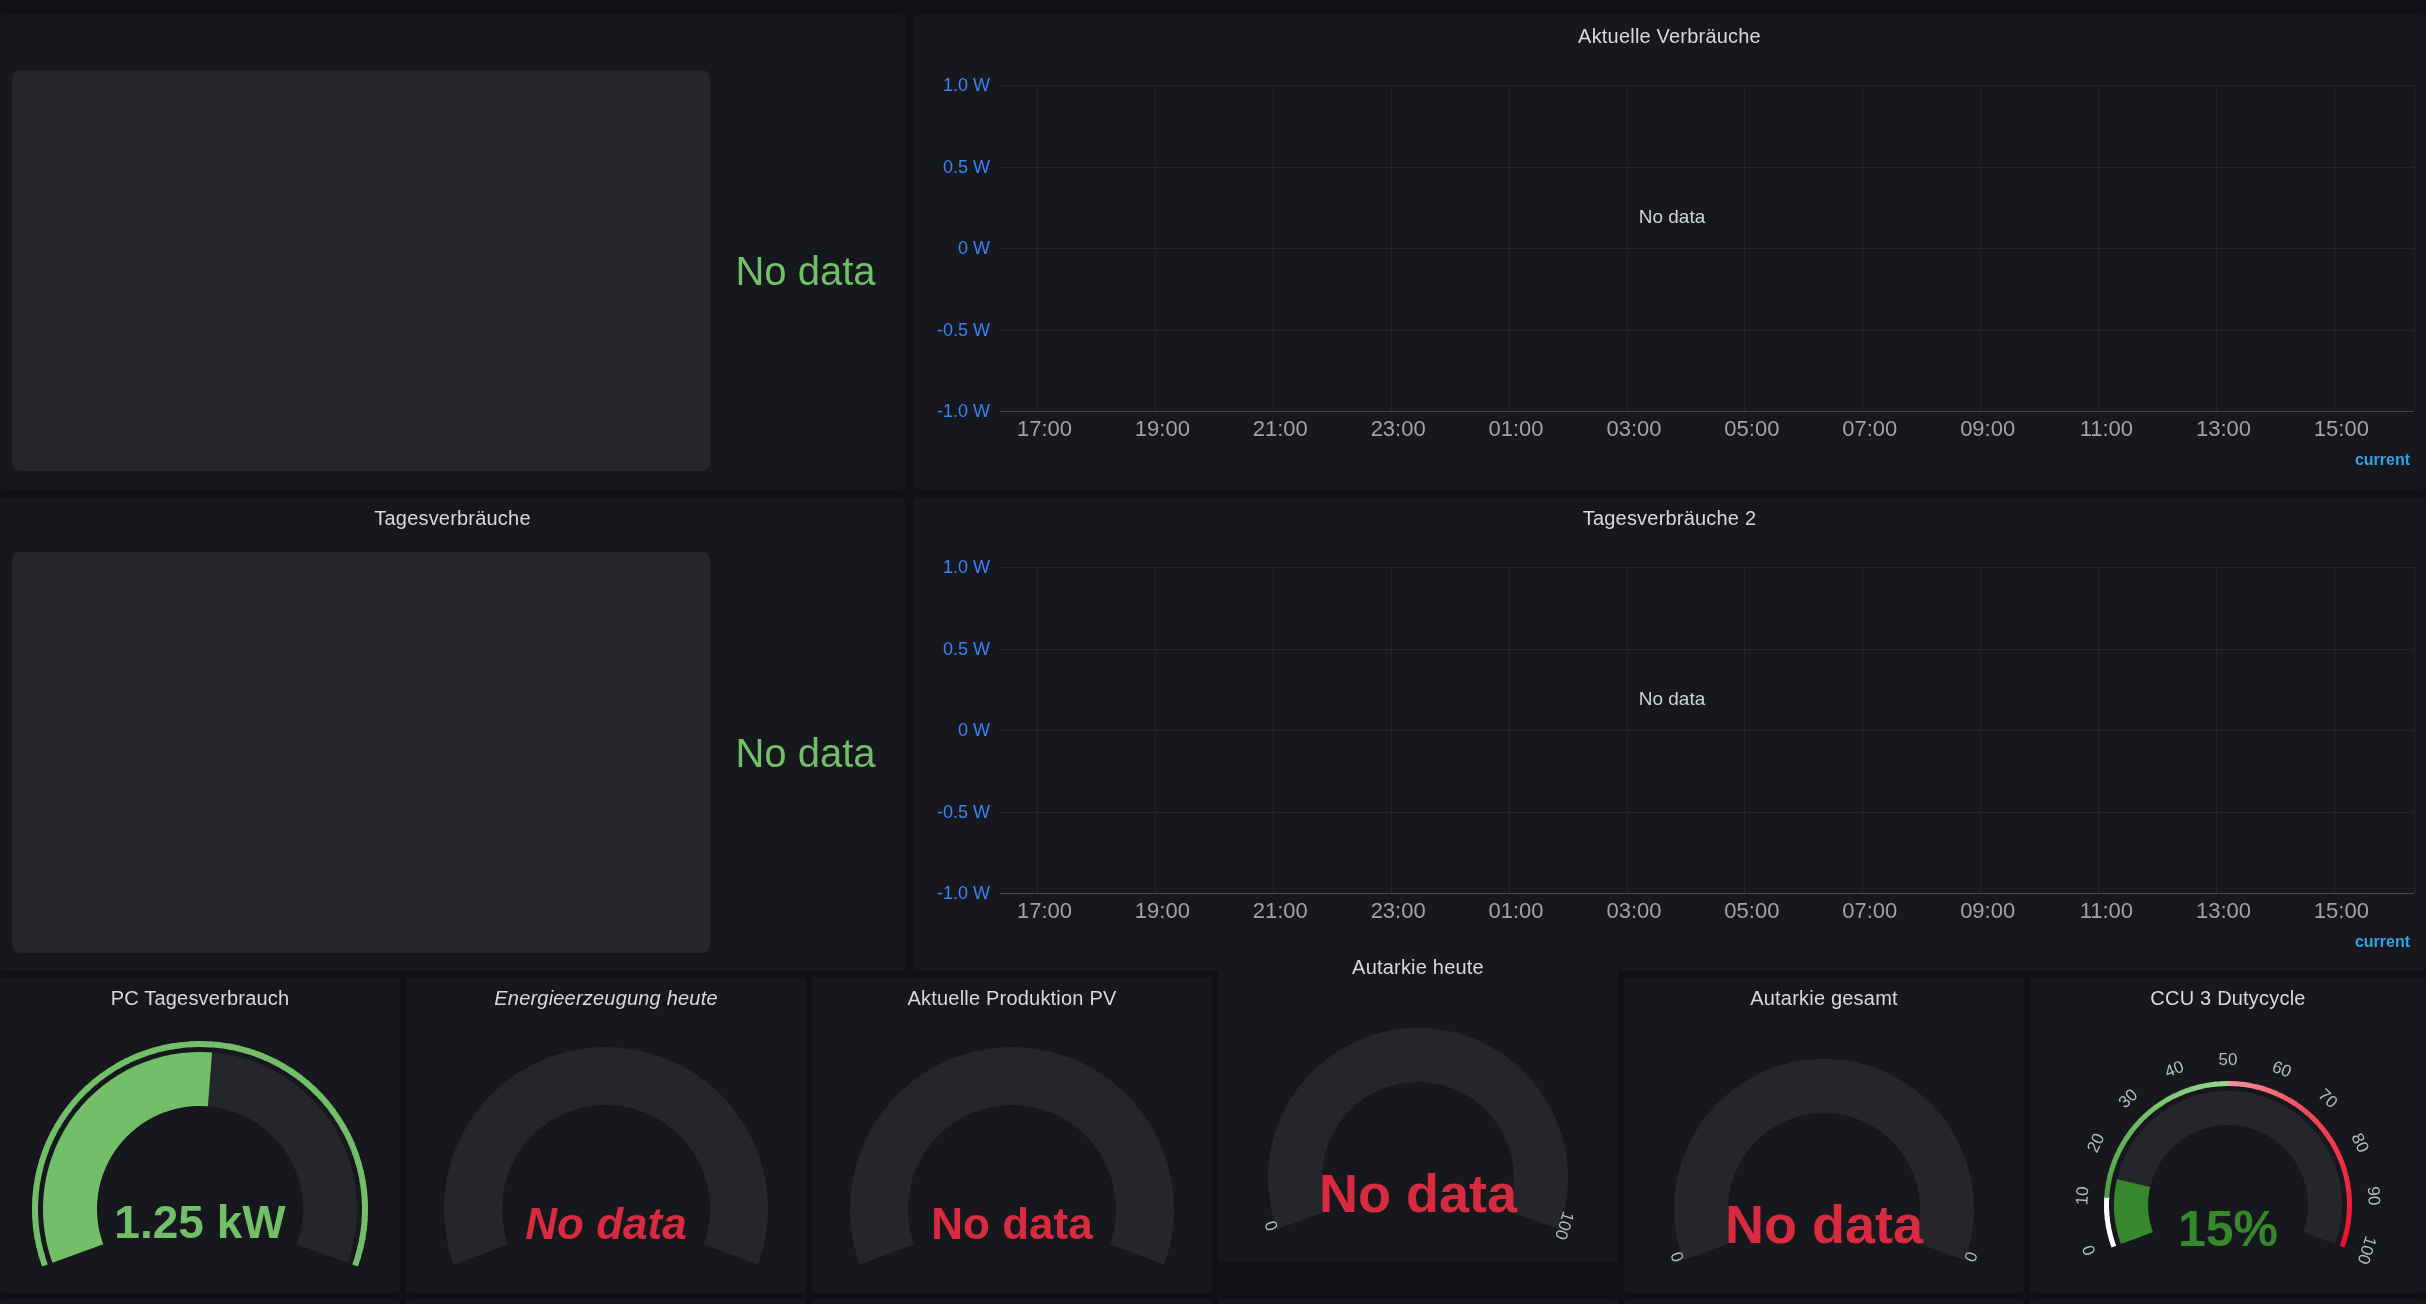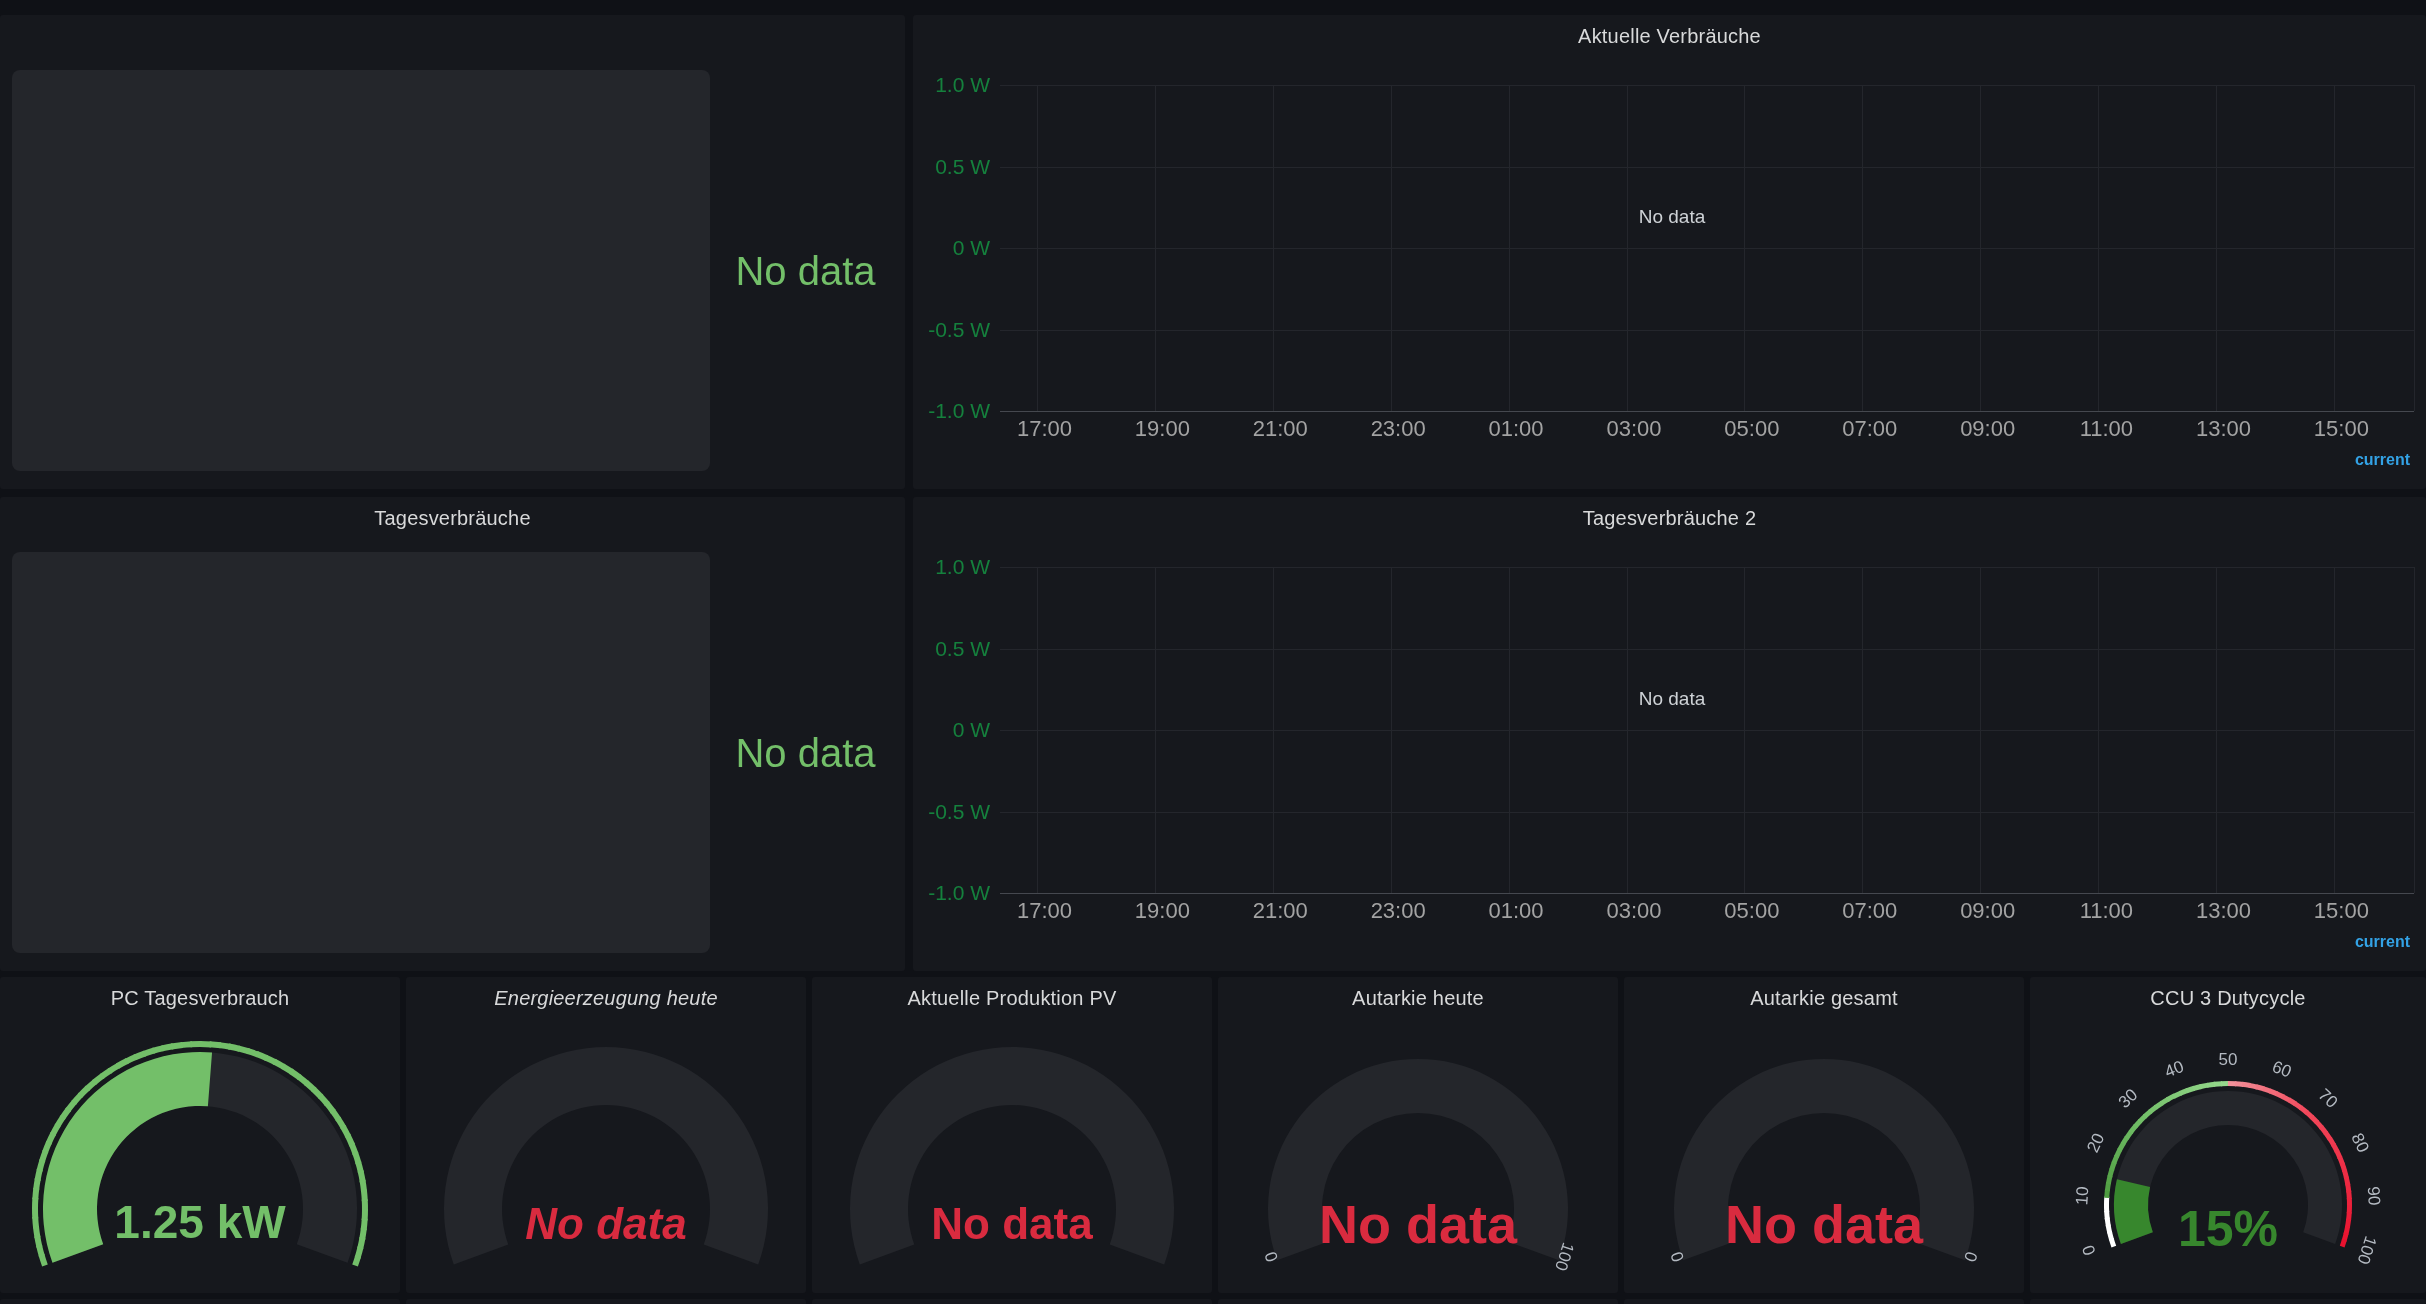--- a/index.html
+++ b/index.html
@@ -9,40 +9,40 @@
   
   .pp0{left:0;top:15px;width:905px;height:474px;}
   .pc0{left:913px;top:15px;width:1513px;height:474px;}
   
   .pp1{left:0;top:497px;width:905px;height:474px;}
   .pc1{left:913px;top:497px;width:1513px;height:474px;}
   
   .pg0{left:0;top:977px;width:400px;height:316px;}
   .pg1{left:406px;top:977px;width:400px;height:316px;font-style:italic;}
   .pg2{left:812px;top:977px;width:400px;height:316px;}
-  .pg3{left:1218px;top:977px;width:400px;height:316px;}
+  .pg3{left:1218px;top:946px;width:400px;height:316px;}
   .pg4{left:1624px;top:977px;width:400px;height:316px;}
   .pg5{left:2030px;top:977px;width:396px;height:316px;}
   
   .strip{position:absolute;top:1299px;height:5px;background:#16181d;border-radius:3px 3px 0 0;}
   .s0{left:0;width:400px;}.s1{left:406px;width:400px;}.s2{left:812px;width:400px;}
   .s3{left:1218px;width:400px;}.s4{left:1624px;width:400px;}.s5{left:2030px;width:396px;}
 
   .ptitle{position:absolute;top:10px;left:0;right:0;margin:0;text-align:center;
           font-size:20px;font-weight:500;color:#d8d9da;letter-spacing:.2px;}
   
   .pie-surface{position:absolute;left:12px;top:55px;width:698px;height:401px;
                background:#24262b;border-radius:8px;}
   .pie-nodata{position:absolute;left:706px;right:0;top:232px;height:48px;line-height:48px;
               text-align:center;font-size:40px;color:#73bf69;}
   
   .plot{position:absolute;left:0;top:0;right:0;bottom:0;}
   .gline{position:absolute;background:#24262c;}
   .gline-axis{position:absolute;background:#45484f;}
-  .ylab{position:absolute;text-align:right;font-size:21px;color:#15803d;line-height:20px;}
+  .ylab{position:absolute;text-align:right;font-size:18px;color:#3b82f6;line-height:20px;}
   .xlab{position:absolute;text-align:right;font-size:22px;color:#a3a3a3;line-height:20px;}
   .chart-nodata{position:absolute;left:659px;top:191px;width:200px;text-align:center;
                 font-size:19px;color:#ced2d6;}
   .legend{position:absolute;right:16px;top:436px;font-size:16px;font-weight:700;color:#33a2e5;}
   
   .gsvg{position:absolute;left:0;top:0;}
   .gvalue{position:absolute;left:0;right:0;text-align:center;font-weight:700;
           transform:translateY(-50%);white-space:nowrap;}
 </style>
 </head>

